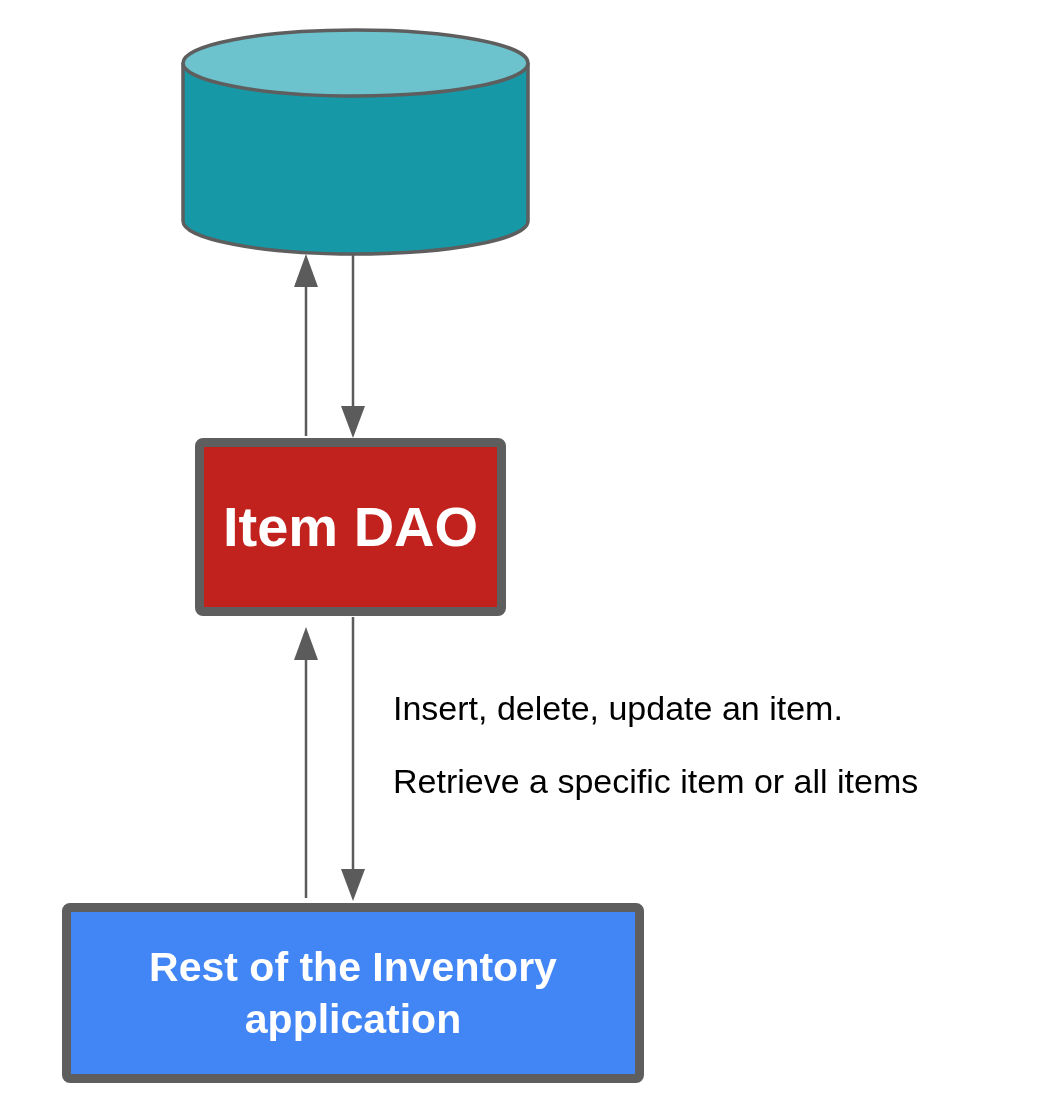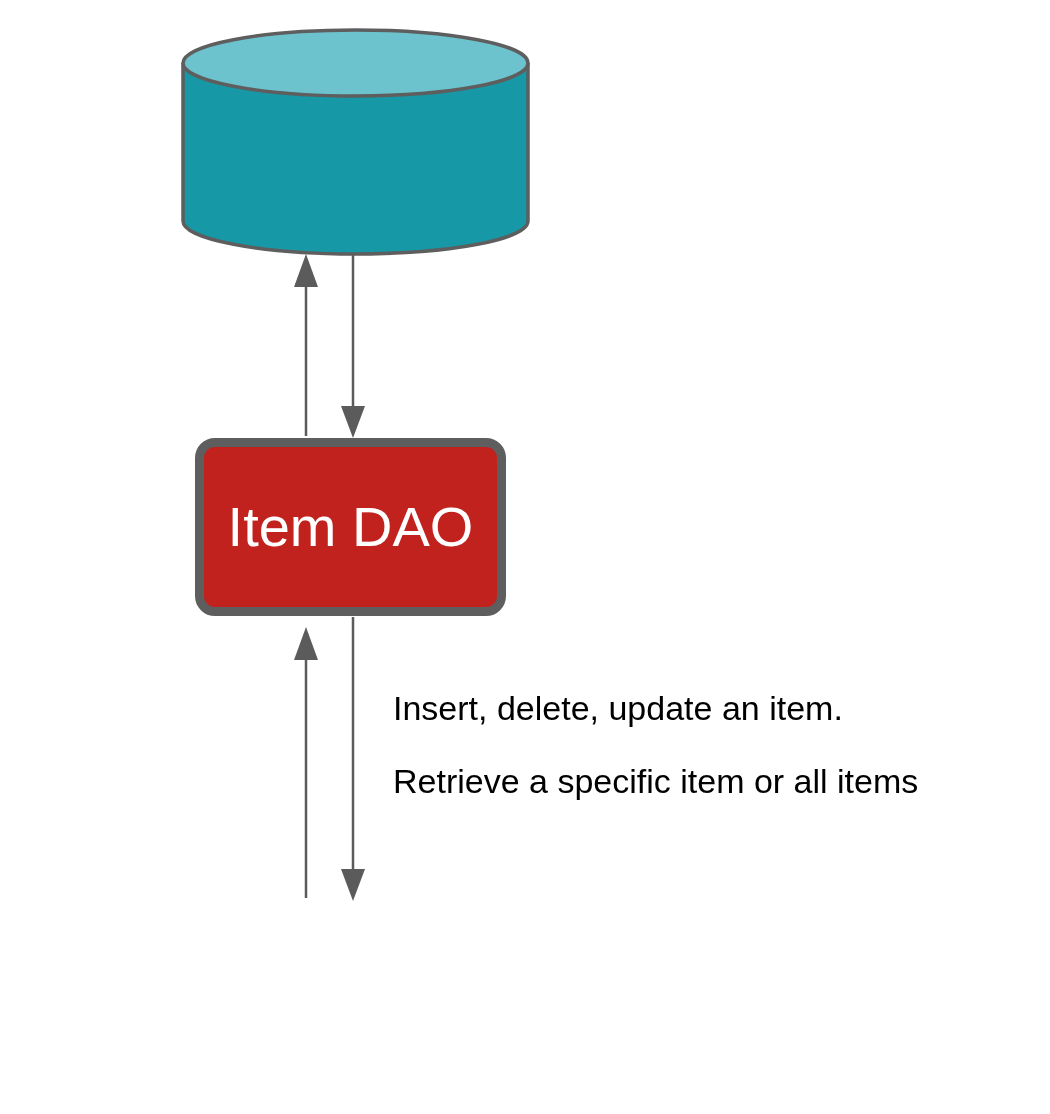--- a/index.html
+++ b/index.html
@@ -36,26 +36,27 @@
     top: 92px;
     width: 345px;
     height: 130px;
     font-size: 56px;
     line-height: 1.1;
   }
   .box {
     position: absolute;
     box-sizing: border-box;
     border: 9px solid var(--node-border, #5e5e5e);
-    border-radius: 20px;
+    border-radius: 8px;
     display: flex;
     align-items: center;
     justify-content: center;
     text-align: center;
     color: var(--label-text, #ffffff);
+    font-weight: bold;
   }
   .dao-box {
     left: 195px;
     top: 438px;
     width: 311px;
     height: 178px;
     background: var(--dao-fill, #c2221e);
     font-size: 56px;
     line-height: 1.1;
   }
@@ -123,14 +124,17 @@
   </svg>
 
 
   <div class="box dao-box">
     <span>Item DAO</span>
   </div>
 
   <div class="annotation annotation-2">Retrieve a specific item or all items</div>
   <div class="annotation annotation-1">Insert, delete, update an item.</div>
 
+  <div class="box app-box">
+    <span>Rest of the Inventory application</span>
+  </div>
 
 </div>
 
 </body></html>

